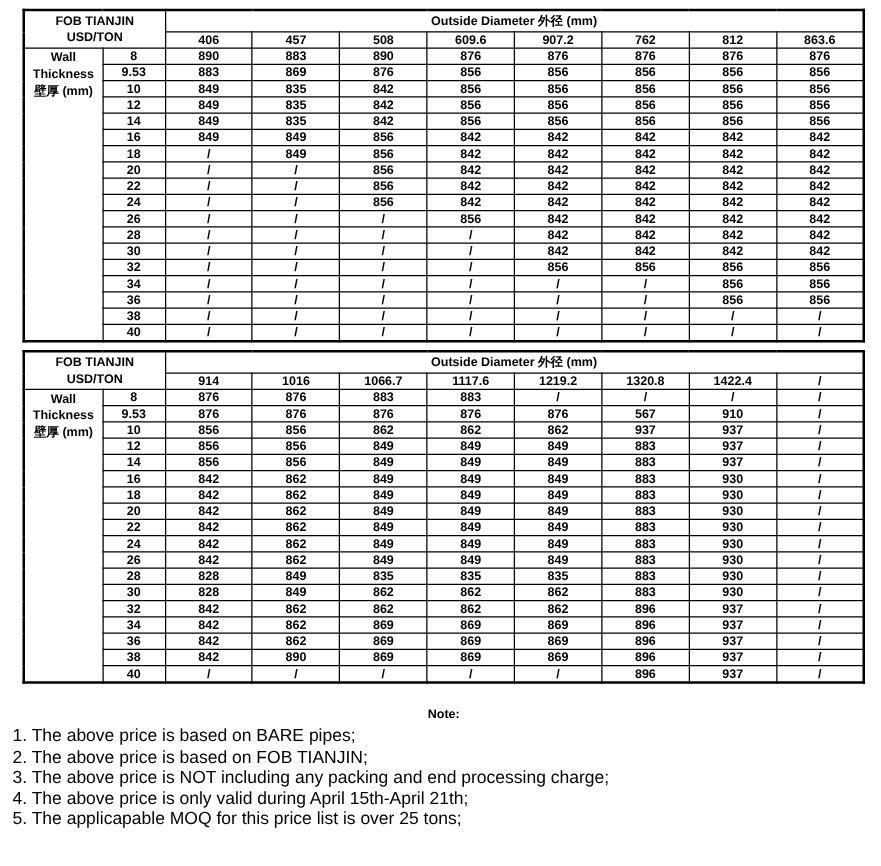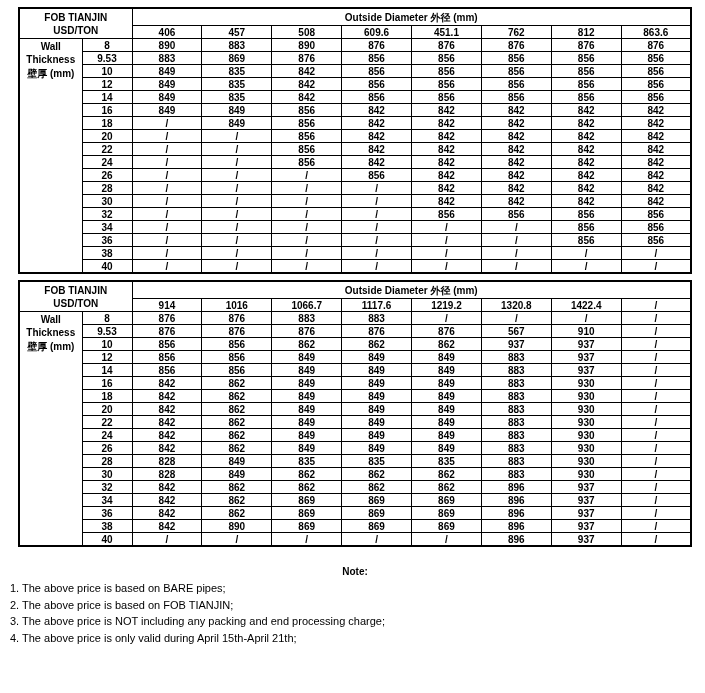--- a/index.html
+++ b/index.html
@@ -49,21 +49,21 @@
     width:674px;
     margin-left:18px;
     text-align:center;
     font-size:10px;
     font-weight:bold;
     margin-top:19px;
     margin-bottom:5px;
   }
   .notes{margin-left:10px;}
   .notes div{
-    font-size:11px;
+    font-size:14px;
     line-height:12px;
     margin-bottom:4.6px;
     font-weight:normal;
   }
 </style>
 </head>
 <body>
 
 <div class="page">
 
@@ -79,21 +79,21 @@
             <div>FOB TIANJIN</div>
             <div>USD/TON</div>
           </td>
           <td class="odh" colspan="8">Outside Diameter 外径 (mm)</td>
         </tr>
         <tr>
           <td class="dia">406</td>
           <td class="dia">457</td>
           <td class="dia">508</td>
           <td class="dia">609.6</td>
-          <td class="dia">451.1</td>
+          <td class="dia">907.2</td>
           <td class="dia">762</td>
           <td class="dia">812</td>
           <td class="dia">863.6</td>
         </tr>
         <tr>
           <td class="rowhead" rowspan="18">
             <div>Wall</div>
             <div>Thickness</div>
             <div>壁厚 (mm)</div>
           </td>
@@ -527,14 +527,15 @@
       </tbody>
   </table>
 
   <div class="note-heading">Note:</div>
 
   <div class="notes">
       <div>1. The above price is based on BARE pipes;</div>
       <div>2. The above price is based on FOB TIANJIN;</div>
       <div>3. The above price is NOT including any packing and end processing charge;</div>
       <div>4. The above price is only valid during April 15th-April 21th;</div>
+      <div>5. The applicapable MOQ for this price list is over 25 tons;</div>
     </div>
 </div>
 
 </body></html>

